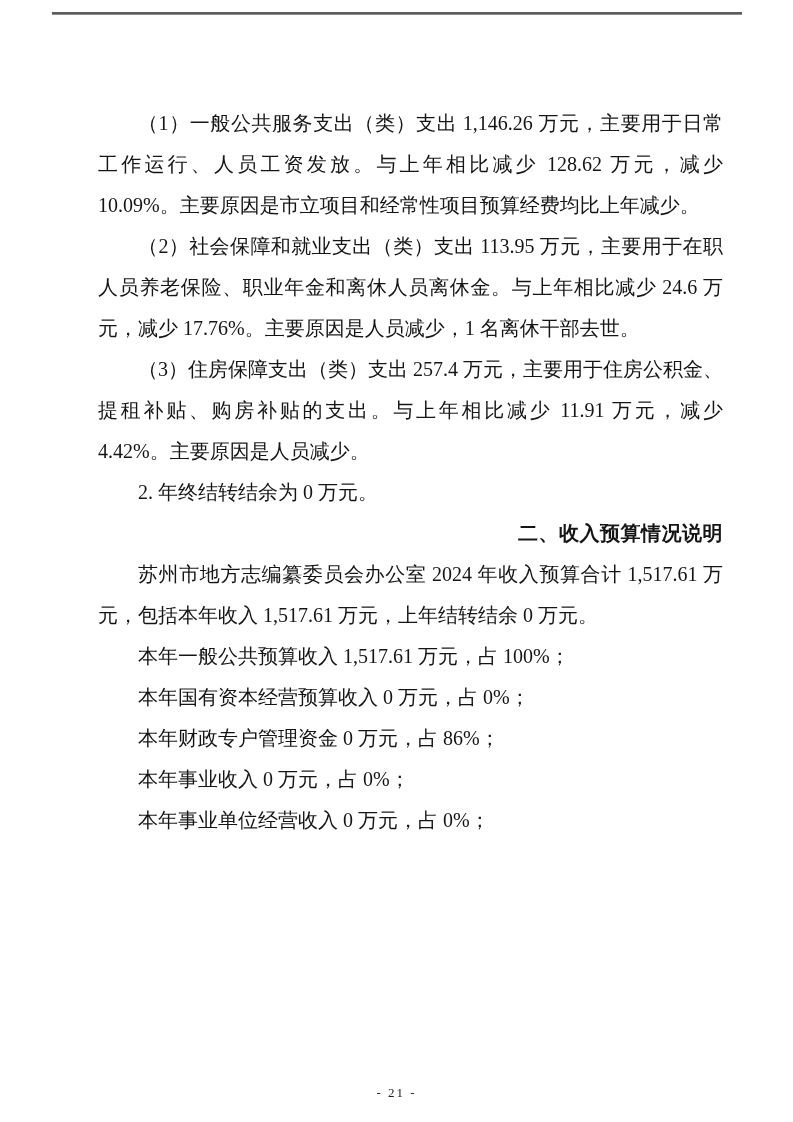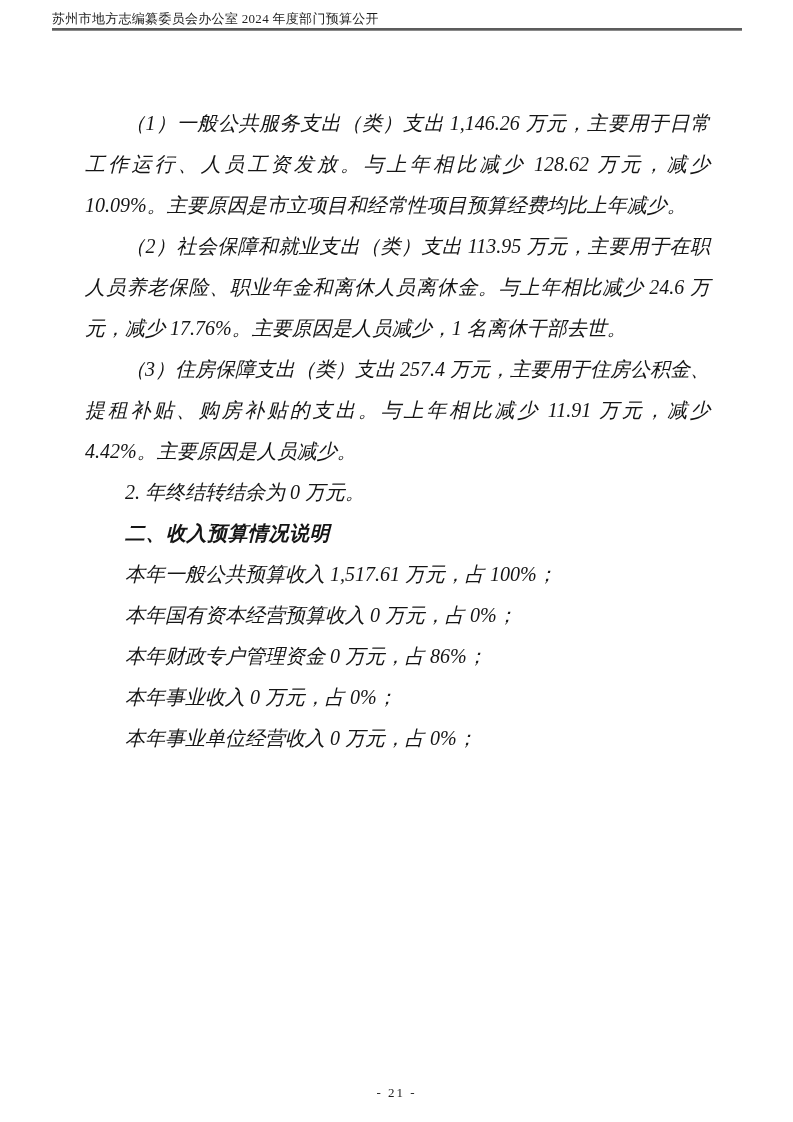--- a/index.html
+++ b/index.html
@@ -34,39 +34,38 @@
   .header-rule {
     margin-top: 1px;
     height: 2px;
     background: #5c5c5c;
     border-bottom: 1px solid #8a8a8a;
   }
 
   
   .doc-body {
     position: absolute;
-    left: 85px;
+    left: 98px;
     width: 625px;
     top: 103px;
     font-size: 20px;
     line-height: 41px;
     text-align: justify;
     text-justify: inter-character;
-    font-style: italic;
   }
   .para {
     margin: 0;
     text-indent: 2em;
   }
   .para.block-heading {
     font-family: "Liberation Sans", "DejaVu Sans", sans-serif;
     font-weight: bold;
     font-size: 20px;
     letter-spacing: 0.5px;
-    text-align: left;
+    text-align: right;
   }
   .para.gap-top {
     margin-top: 4px;
   }
 
   
   .doc-footer {
     position: absolute;
     left: 0;
     right: 0;
@@ -78,30 +77,30 @@
     color: #1d1d1d;
     letter-spacing: 2px;
   }
 </style>
 </head>
 <body>
 
 <div class="page">
 
   <div class="doc-header">
-    <div class="header-title">苏州市地方志编纂委员会办公室 2024 年度部门预算公开</div>
     <div class="header-rule"></div>
   </div>
 
   <div class="doc-body">
     <p class="para">（1）一般公共服务支出（类）支出 1,146.26 万元，主要用于日常工作运行、人员工资发放。与上年相比减少 128.62 万元，减少 10.09%。主要原因是市立项目和经常性项目预算经费均比上年减少。</p>
     <p class="para">（2）社会保障和就业支出（类）支出 113.95 万元，主要用于在职人员养老保险、职业年金和离休人员离休金。与上年相比减少 24.6 万元，减少 17.76%。主要原因是人员减少，1 名离休干部去世。</p>
     <p class="para">（3）住房保障支出（类）支出 257.4 万元，主要用于住房公积金、提租补贴、购房补贴的支出。与上年相比减少 11.91 万元，减少 4.42%。主要原因是人员减少。</p>
     <p class="para">2. 年终结转结余为 0 万元。</p>
     <p class="para block-heading">二、收入预算情况说明</p>
+    <p class="para">苏州市地方志编纂委员会办公室 2024 年收入预算合计 1,517.61 万元，包括本年收入 1,517.61 万元，上年结转结余 0 万元。</p>
     <p class="para">本年一般公共预算收入 1,517.61 万元，占 100%；</p>
     <p class="para">本年国有资本经营预算收入 0 万元，占 0%；</p>
     <p class="para">本年财政专户管理资金 0 万元，占 86%；</p>
     <p class="para">本年事业收入 0 万元，占 0%；</p>
     <p class="para">本年事业单位经营收入 0 万元，占 0%；</p>
   </div>
 
   <div class="doc-footer">
     <span class="page-number">- 21 -</span>
   </div>

